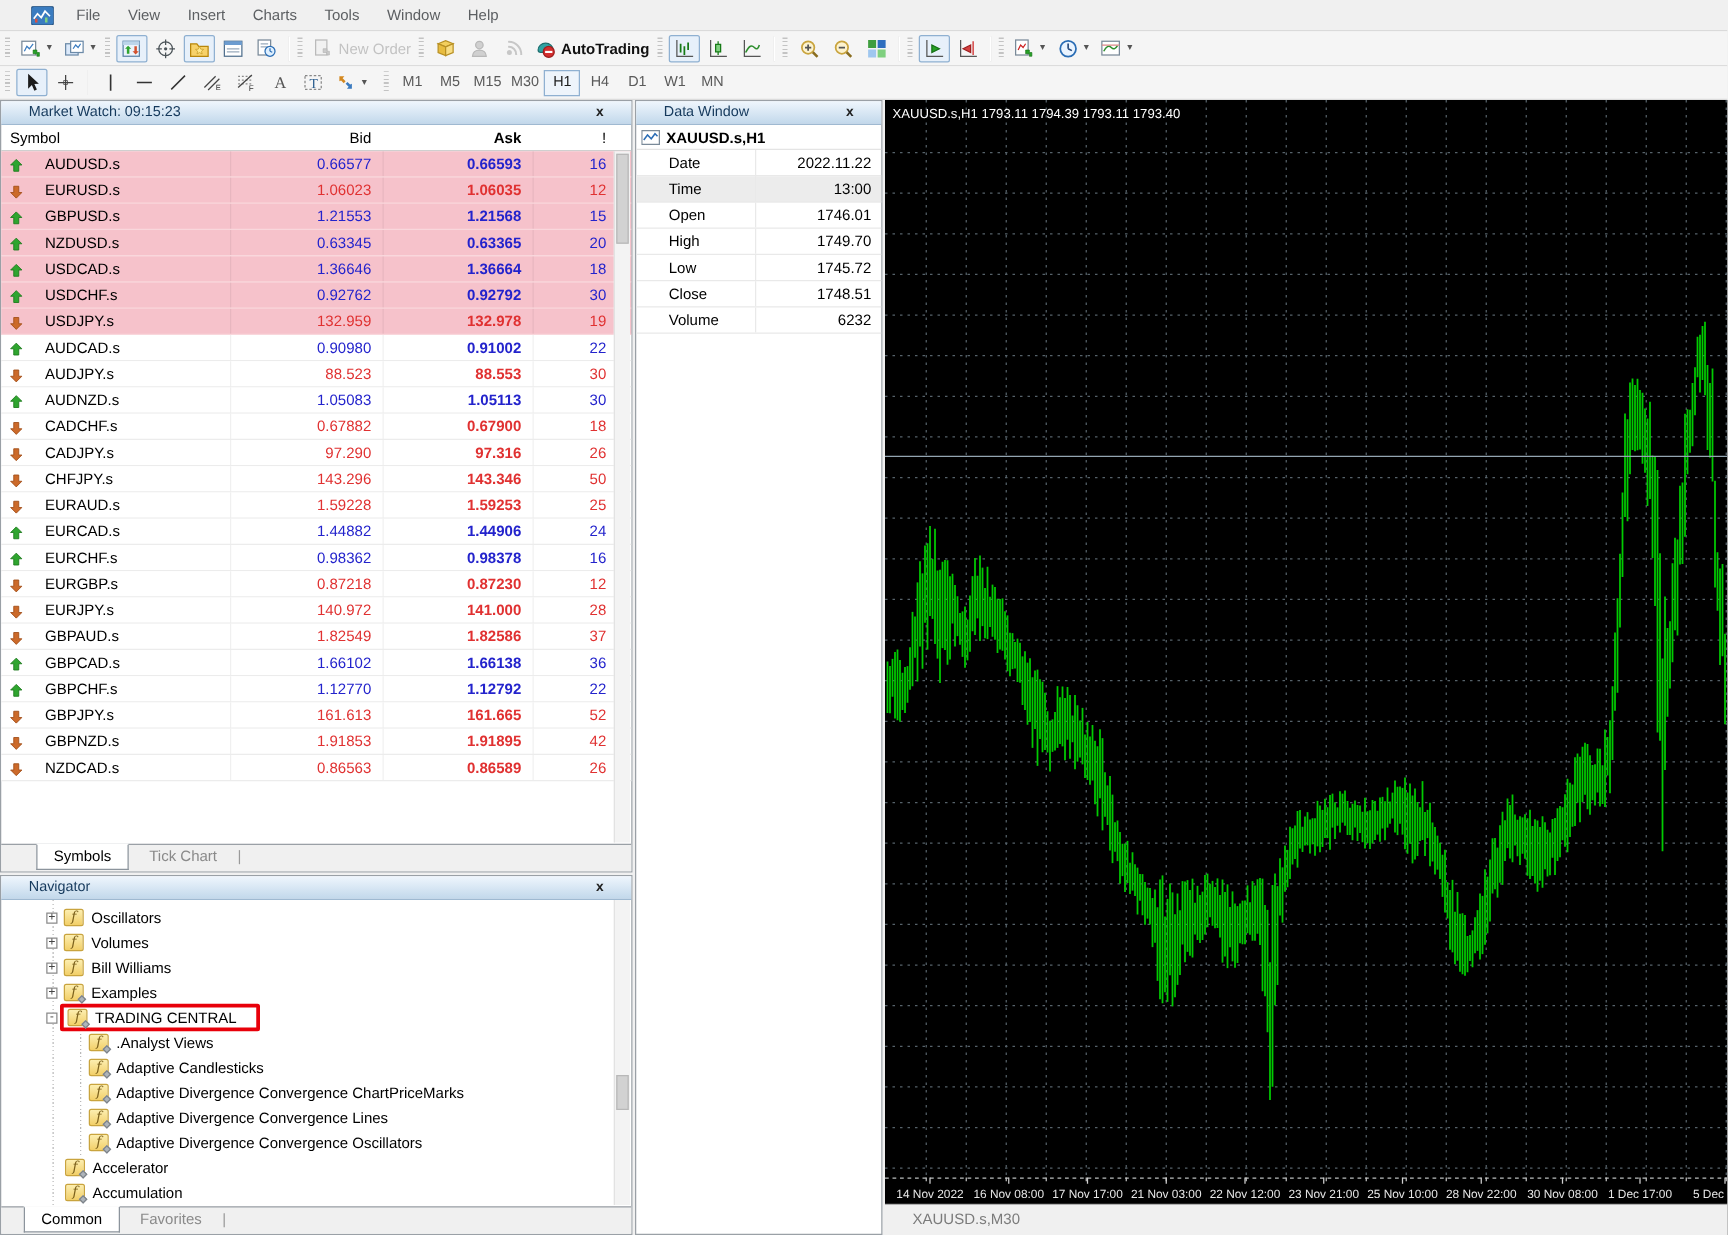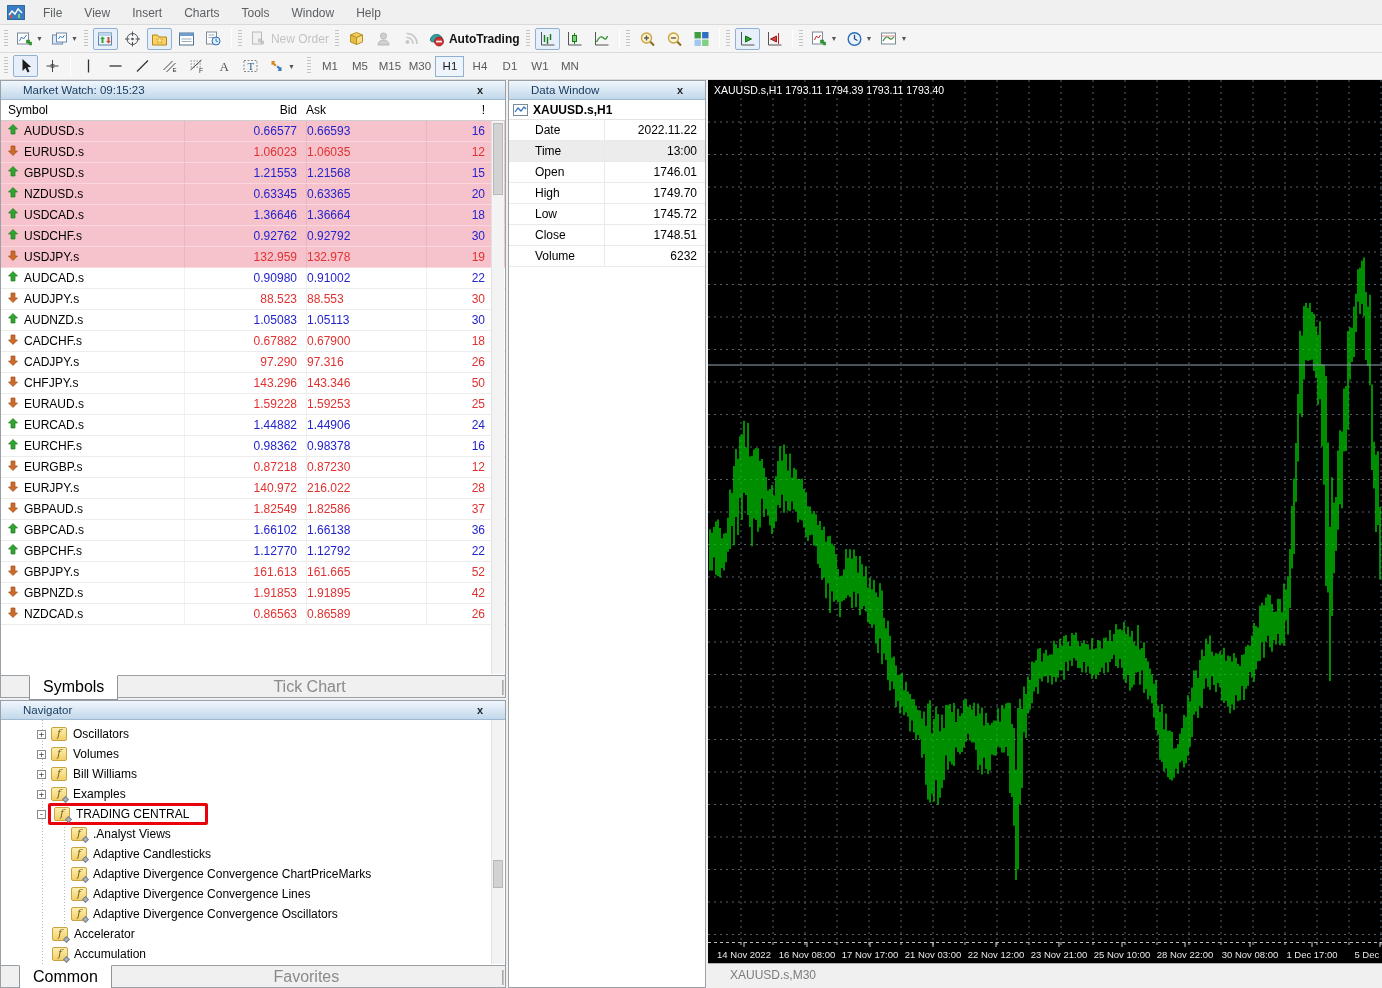--- a/index.html
+++ b/index.html
@@ -1,19 +1,19 @@
 <!DOCTYPE html>
 <html><head>
 <meta charset="utf-8">
 <style>
   * { margin:0; padding:0; box-sizing:border-box; }
   html,body { width:1382px; height:988px; overflow:hidden;
     font-family:"Liberation Sans","DejaVu Sans",sans-serif; background:#f0f0f0; }
   
-  .menubar { height:25px; display:flex; align-items:center; padding-left:5px;
+  .menubar { height:25px; display:flex; align-items:center; padding-left:23px;
     background:#f0f0f0; border-bottom:1px solid #dadada; }
   .menubar .logo { width:18px; height:15px; margin:0 7px 0 2px; }
   .menu-item { padding:3px 11px; font-size:12px; color:#5c5f62; cursor:default; }
   
   .toolbar-row { height:28px; display:flex; align-items:center; background:#f5f5f5;
     border-bottom:1px solid #dcdcdc; padding-left:2px; }
   .toolbar-row.second { height:27px; }
   .grip { width:4px; height:18px; margin:0 4px 0 2px;
     background:repeating-linear-gradient(to bottom,#c3c3c3 0 1px,transparent 1px 3px); }
   .tsep { width:1px; height:20px; background:#c9c9c9; border-right:1px solid #fff; margin:0 4px; }
@@ -34,32 +34,32 @@
   .panel-title { height:19px; background:linear-gradient(#eff6fd,#c2d8eb);
     border-bottom:1px solid #9fb9d1; display:flex; align-items:center; justify-content:space-between;
     padding:0 22px; font-size:11.5px; color:#15395c; }
   .panel-title .x { font-size:11px; color:#222; font-weight:bold; cursor:default; }
   
   #market-watch { left:0; top:0; width:506px; height:618px; }
   .mw-header { display:flex; height:21px; border-bottom:1px solid #cfcfcf; font-size:12px;
     align-items:center; color:#000; }
   .c-sym { width:183px; padding-left:7px; }
   .c-bid { width:122px; text-align:right; padding-right:9px; }
-  .c-ask { width:120px; text-align:left; padding-right:9px; }
+  .c-ask { width:120px; text-align:right; padding-right:9px;font-weight:bold; }
   .c-spr { flex:1; text-align:right; padding-right:20px; }
   .mw-row { display:flex; height:21px; align-items:center; font-size:12px;
     border-bottom:1px solid #ececec; background:#fff; }
   .mw-row.hl { background:#f6c2cb; border-bottom-color:#f9d7dc; }
-  .mw-row .c-sym { display:flex; align-items:flex-start; gap:6px; color:#000; }
+  .mw-row .c-sym { display:flex; align-items:flex-end; gap:18px; color:#000; }
   .mw-row .c-bid,.mw-row .c-ask,.mw-row .c-spr { border-left:1px solid rgba(0,0,0,0.06); align-self:stretch; line-height:20px; }
   .val-up { color:#2323cc; } .val-down { color:#e03131; }
   .scrollbar { position:absolute; width:13px; background:#f3f3f3; border-left:1px solid #e2e2e2; right:1px; }
   .scroll-thumb { position:absolute; left:1px; right:1px; background:#d2d2d2; border:1px solid #b8b8b8; }
   .bottom-tabs { position:absolute; bottom:0; left:0; right:0; height:22px; background:#f0f0f0;
-    border-top:1px solid #9aa0a6; display:flex; align-items:flex-start; padding-left:28px; font-size:16px;justify-content:space-between; }
+    border-top:1px solid #9aa0a6; display:flex; align-items:flex-start; padding-left:28px; font-size:12px; }
   .btab { padding:2px 13px 3px; color:#8a8a8a; margin-top:0; display:flex; align-items:center; }
   .btab.active { background:#fff; border:1px solid #8c949c; border-top-color:#fff; margin-top:-1px;
     color:#000; }
   .btab-sep { color:#9a9a9a; margin-top:2px; }
   
   #navigator { left:0; top:620px; width:506px; height:288px; }
   .nav-tree { position:relative; padding-top:4px; height:245px; overflow:hidden; }
   .nav-row { height:20px; display:flex; align-items:center; font-size:12px; color:#000; position:relative; }
   .expander { width:9px; height:9px; border:1px solid #8a8a8a; background:#fff; font-size:9px;
     line-height:7px; text-align:center; color:#444; margin-right:5px; font-family:"DejaVu Sans Mono",monospace; }
@@ -574,21 +574,21 @@
           <span class="c-spr val-down">12</span>
         </div>
         <div class="mw-row">
           <span class="c-sym">
             <svg width="10" height="11" viewBox="0 0 10 11">
               <path d="M5 10.5L0.5 6H3V1h4v5h2.5z" fill="#cc6a2a" stroke="#a14e18" stroke-width="0.7"></path>
             </svg>
             <span>EURJPY.s</span>
           </span>
           <span class="c-bid val-down">140.972</span>
-          <span class="c-ask val-down">216.022</span>
+          <span class="c-ask val-down">141.000</span>
           <span class="c-spr val-down">28</span>
         </div>
         <div class="mw-row">
           <span class="c-sym">
             <svg width="10" height="11" viewBox="0 0 10 11">
               <path d="M5 10.5L0.5 6H3V1h4v5h2.5z" fill="#cc6a2a" stroke="#a14e18" stroke-width="0.7"></path>
             </svg>
             <span>GBPAUD.s</span>
           </span>
           <span class="c-bid val-down">1.82549</span>

